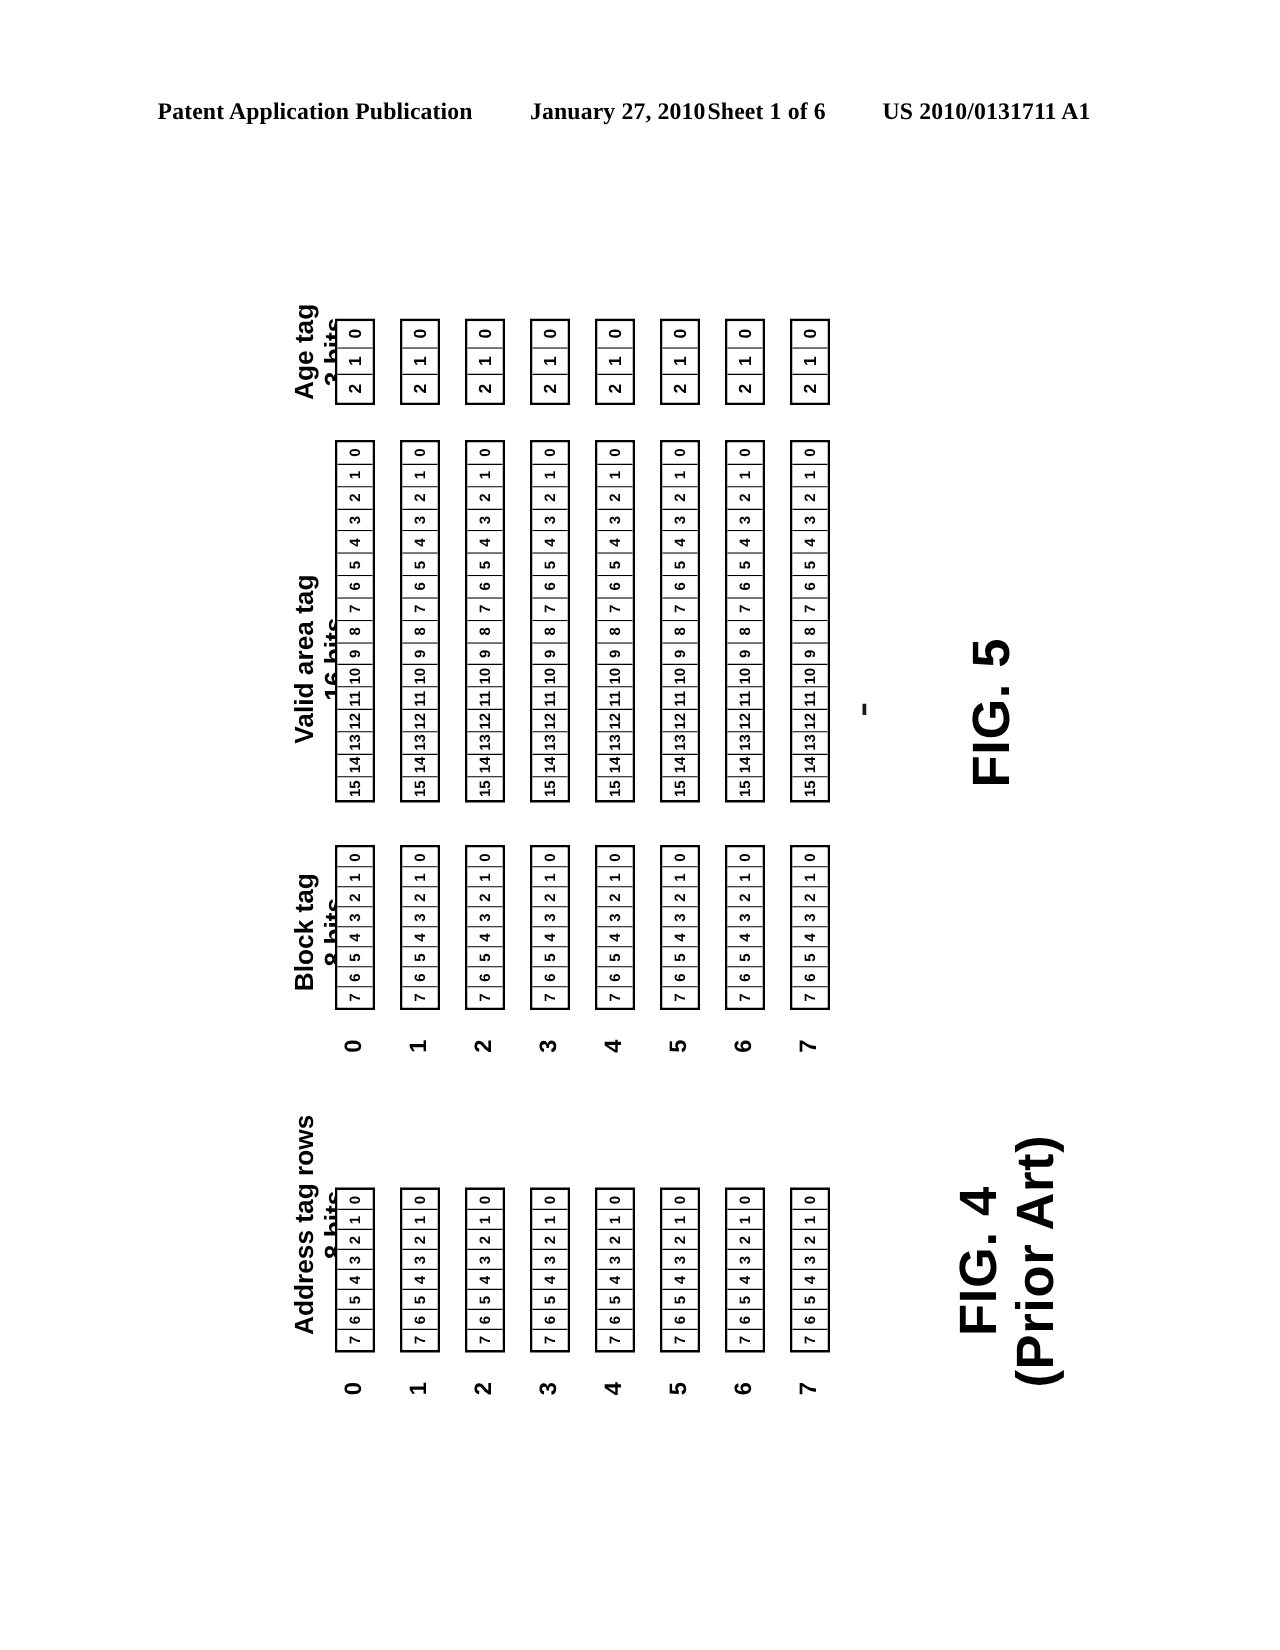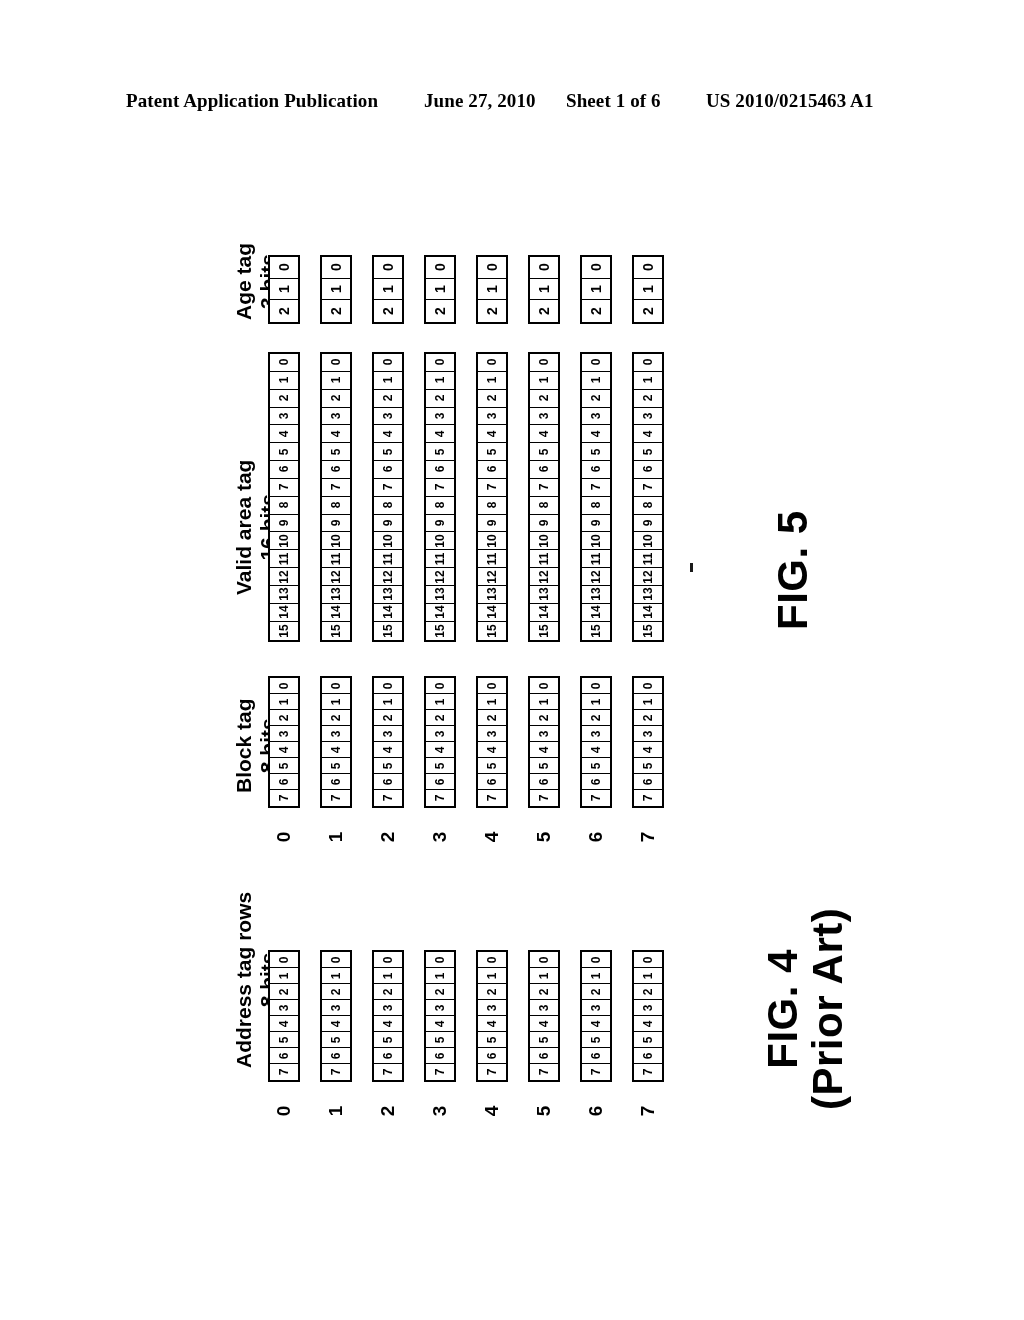--- a/index.html
+++ b/index.html
@@ -13,21 +13,21 @@
     height: 1320px;
     position: relative;
     font-family: "Liberation Sans", sans-serif;
     color: #000000;
     overflow: hidden;
   }
 
   
   .page-header {
     position: absolute;
-    top: 90px;
+    top: 79px;
     left: 0;
     width: 1024px;
     height: 28px;
     font-family: "Liberation Serif", serif;
     font-weight: bold;
     font-size: 19px;
     letter-spacing: 0.1px;
     white-space: nowrap;
   }
   .page-header .hdr-pub {
@@ -136,23 +136,23 @@
     width: 3px;
     height: 9px;
     background: #1a1a1a;
   }
 </style>
 </head>
 <body>
 
 <div class="page-header">
   <span class="hdr-pub">Patent Application Publication</span>
-  <span class="hdr-date">June 27, 2010</span>
+  <span class="hdr-date">January 27, 2010</span>
   <span class="hdr-sheet">Sheet 1 of 6</span>
-  <span class="hdr-docnum">US 2010/0215463 A1</span>
+  <span class="hdr-docnum">US 2010/0131711 A1</span>
 </div>
 
 <div id="drawing">
     <div class="rot-label fig-caption" style="left: 770px; top: 630px;">
       <span class="ln">FIG. 5</span>
     </div>
     <div class="rot-label group-caption" style="left: 232px; top: 320px;">
       <span class="ln">Age tag</span>
       <span class="ln">3 bits</span>
     </div>

